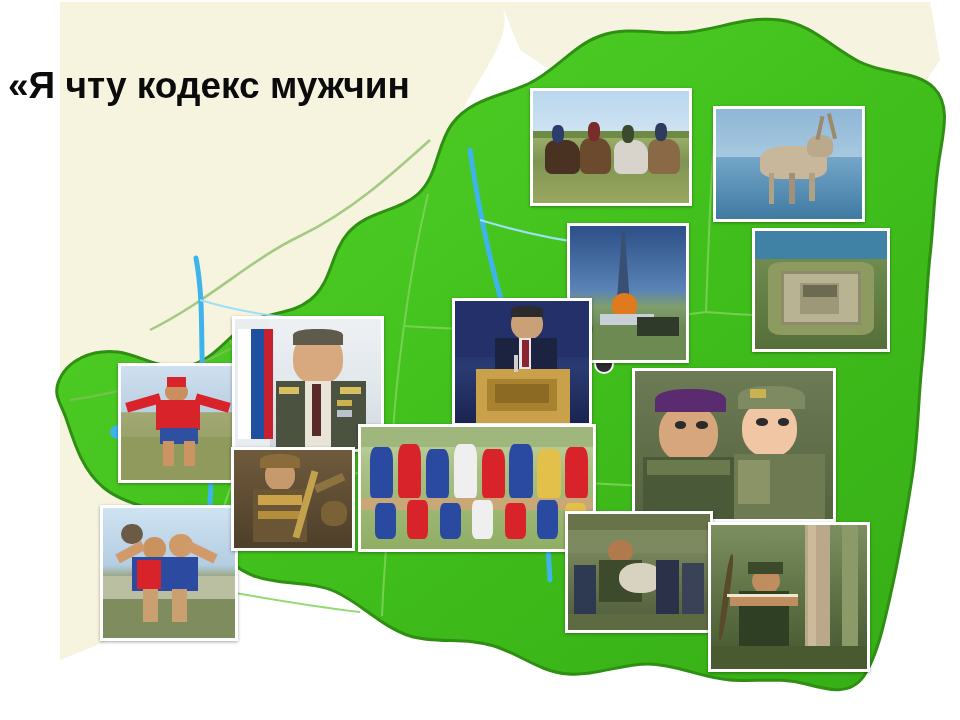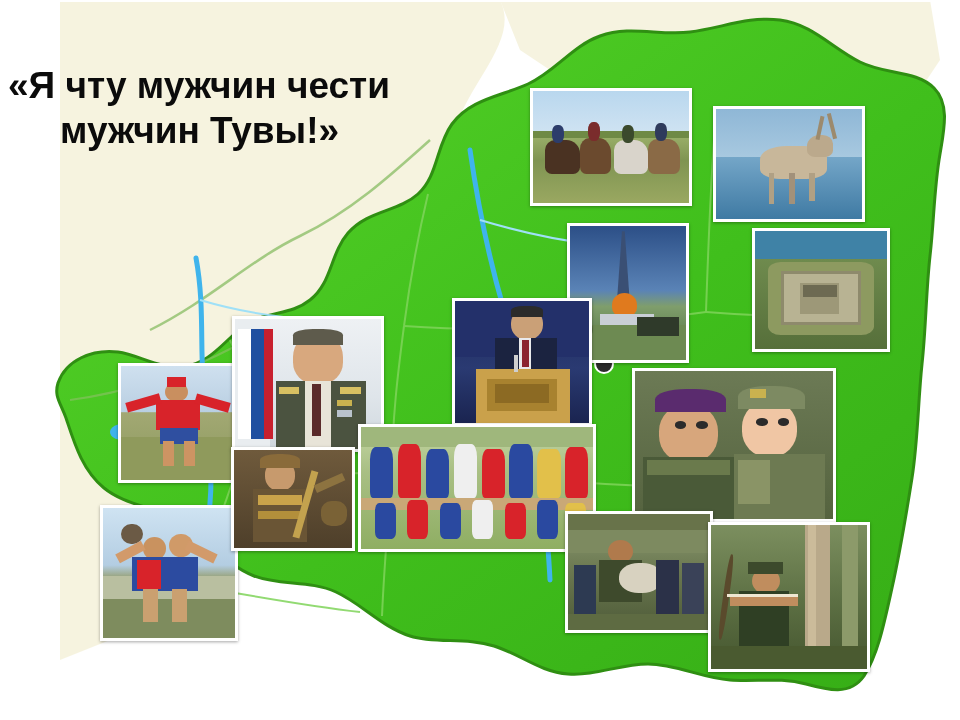--- a/index.html
+++ b/index.html
@@ -156,22 +156,21 @@
 
       <circle cx="604" cy="364" r="9" fill="#2b2b2b"></circle>
       <circle cx="604" cy="364" r="9" fill="none" stroke="#ffffff" stroke-width="2"></circle>
 
       <rect x="0" y="0" width="960" height="2" fill="#ffffff"></rect>
       <rect x="0" y="692" width="960" height="28" fill="#ffffff" opacity="0.55"></rect>
     </svg>
   </div>
 
   <div class="title">
-    <span>«Я чту мужчин чести</span>
-    <span class="title-line2">мужчин Тувы!»</span>
+    <span>«Я чту кодекс мужчин</span>
   </div>
 
   <div class="photo" style="left:530px; top:88px; width:162px; height:118px;">
     <div class="inner" style="background:linear-gradient(#b9d7ee 0%,#cfe3f2 38%,#9bb06a 39%,#7f9452 62%,#9aa861 100%);">
       <div class="rect" style="left:0;top:36%;width:100%;height:6%;background:#6f8a45;"></div>
       <div class="blob" style="left:8%;top:44%;width:22%;height:30%;background:#4a3222;border-radius:30% 40% 20% 20%;"></div>
       <div class="blob" style="left:30%;top:42%;width:20%;height:32%;background:#6b4a2e;border-radius:30% 40% 20% 20%;"></div>
       <div class="blob" style="left:52%;top:44%;width:22%;height:30%;background:#d9d4cb;border-radius:30% 40% 20% 20%;"></div>
       <div class="blob" style="left:74%;top:43%;width:20%;height:31%;background:#8a6a46;border-radius:30% 40% 20% 20%;"></div>
       <div class="blob" style="left:12%;top:30%;width:8%;height:16%;background:#2d3d6b;border-radius:40%;"></div>

